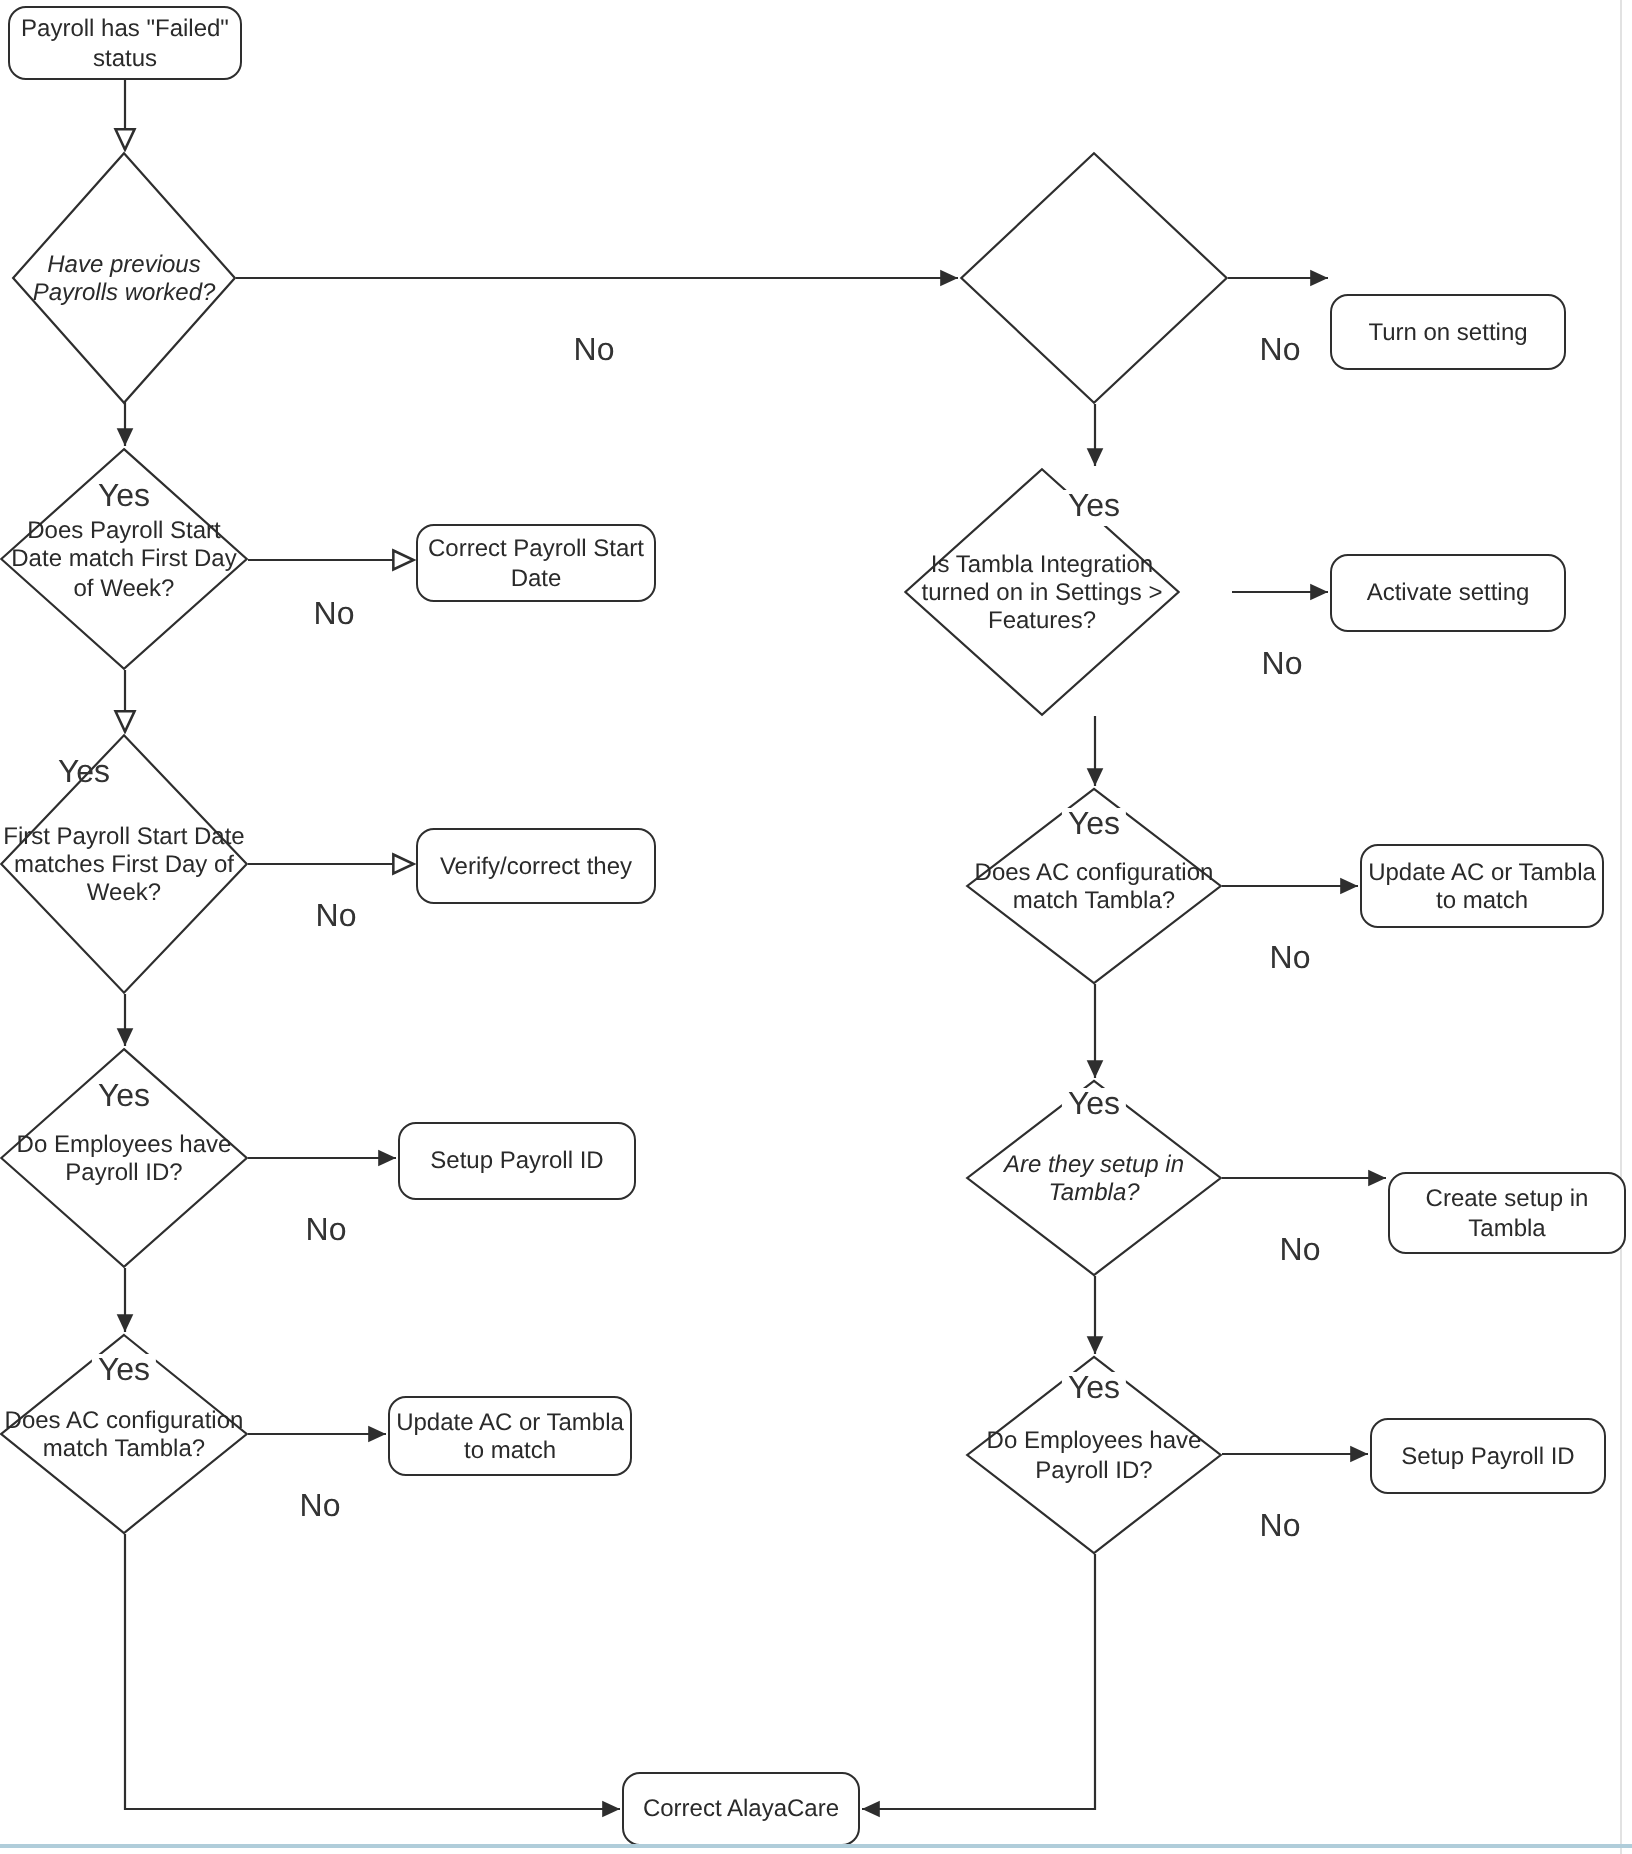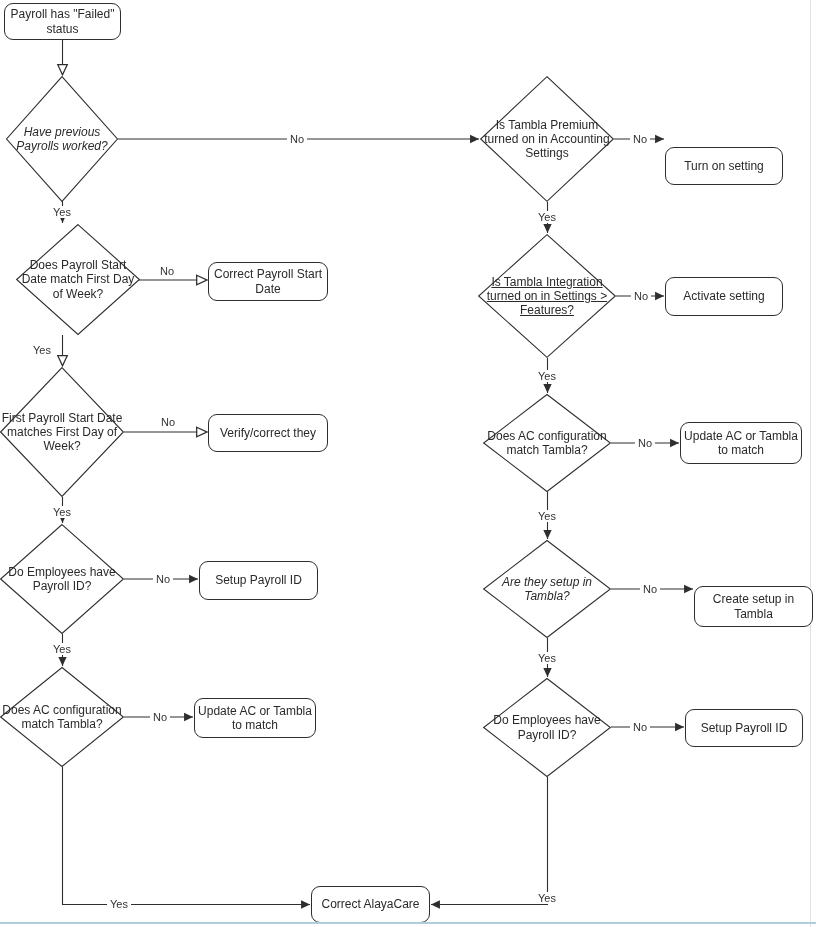--- a/index.html
+++ b/index.html
@@ -13,21 +13,21 @@
     position:absolute;z-index:2;display:flex;align-items:center;justify-content:center;
     text-align:center;font-size:12px;line-height:1.18;box-sizing:border-box;
   }
   .box{border:1px solid #2e2e2e;border-radius:9px;background:#ffffff;padding:1px 3px;}
   .diamond{background:transparent;}
   .diamond .dshape{position:absolute;left:0;top:0;width:100%;height:100%;overflow:visible;}
   .diamond polygon{fill:#ffffff;stroke:#2e2e2e;stroke-width:1.1;}
   .diamond .nlabel{position:relative;width:104%;z-index:3;}
   .elabel{
     position:absolute;z-index:4;transform:translate(-50%,-50%);
-    font-size:11px;color:#333333;white-space:nowrap;
+    font-size:16px;color:#333333;white-space:nowrap;margin-top:37px;
   }
   .bg{background:#ffffff;padding:0 3px;}
   #right-edge-line{position:absolute;left:810px;top:0;width:1px;height:927px;background:#e2e2e2;z-index:0;}
   #bottom-border{position:absolute;left:0;top:922px;width:816px;height:2px;background:#b0cdda;z-index:5;}
 </style>
 </head>
 <body>
 
 <div id="canvas">
 
@@ -67,21 +67,21 @@
     <span class="nlabel">Payroll has "Failed" status</span>
   </div>
 
   <div class="node diamond" style="left:6px;top:76px;width:112px;height:126px;font-style:italic;">
     <svg class="dshape" viewBox="0 0 100 100" preserveAspectRatio="none">
         <polygon points="50,0.5 99.5,50 50,99.5 0.5,50" vector-effect="non-scaling-stroke"></polygon>
       </svg>
     <span class="nlabel">Have previous Payrolls worked?</span>
   </div>
 
-  <div class="node diamond" style="left:0px;top:224px;width:124px;height:111px;margin-left:16px;">
+  <div class="node diamond" style="left:0px;top:224px;width:124px;height:111px;">
     <svg class="dshape" viewBox="0 0 100 100" preserveAspectRatio="none">
         <polygon points="50,0.5 99.5,50 50,99.5 0.5,50" vector-effect="non-scaling-stroke"></polygon>
       </svg>
     <span class="nlabel">Does Payroll Start Date match First Day of Week?</span>
   </div>
 
   <div class="node box" style="left:208px;top:262px;width:120px;height:39px;">
     <span class="nlabel">Correct Payroll Start Date</span>
   </div>
 
@@ -119,28 +119,27 @@
   </div>
 
   <div class="node box" style="left:311px;top:886px;width:119px;height:37px;">
     <span class="nlabel">Correct AlayaCare</span>
   </div>
 
   <div class="node diamond" style="left:480px;top:76px;width:134px;height:126px;">
     <svg class="dshape" viewBox="0 0 100 100" preserveAspectRatio="none">
         <polygon points="50,0.5 99.5,50 50,99.5 0.5,50" vector-effect="non-scaling-stroke"></polygon>
       </svg>
-    <span class="nlabel">Is Tambla Premium turned on in Accounting Settings</span>
   </div>
 
   <div class="node box" style="left:665px;top:120px;width:118px;height:38px;margin-top:27px;">
     <span class="nlabel">Turn on setting</span>
   </div>
 
-  <div class="node diamond" style="left:478px;top:234px;width:138px;height:124px;text-decoration:underline;">
+  <div class="node diamond" style="left:452px;top:234px;width:138px;height:124px;">
     <svg class="dshape" viewBox="0 0 100 100" preserveAspectRatio="none">
         <polygon points="50,0.5 99.5,50 50,99.5 0.5,50" vector-effect="non-scaling-stroke"></polygon>
       </svg>
     <span class="nlabel">Is Tambla Integration turned on in Settings &gt; Features?</span>
   </div>
 
   <div class="node box" style="left:665px;top:277px;width:118px;height:39px;">
     <span class="nlabel">Activate setting</span>
   </div>
 

